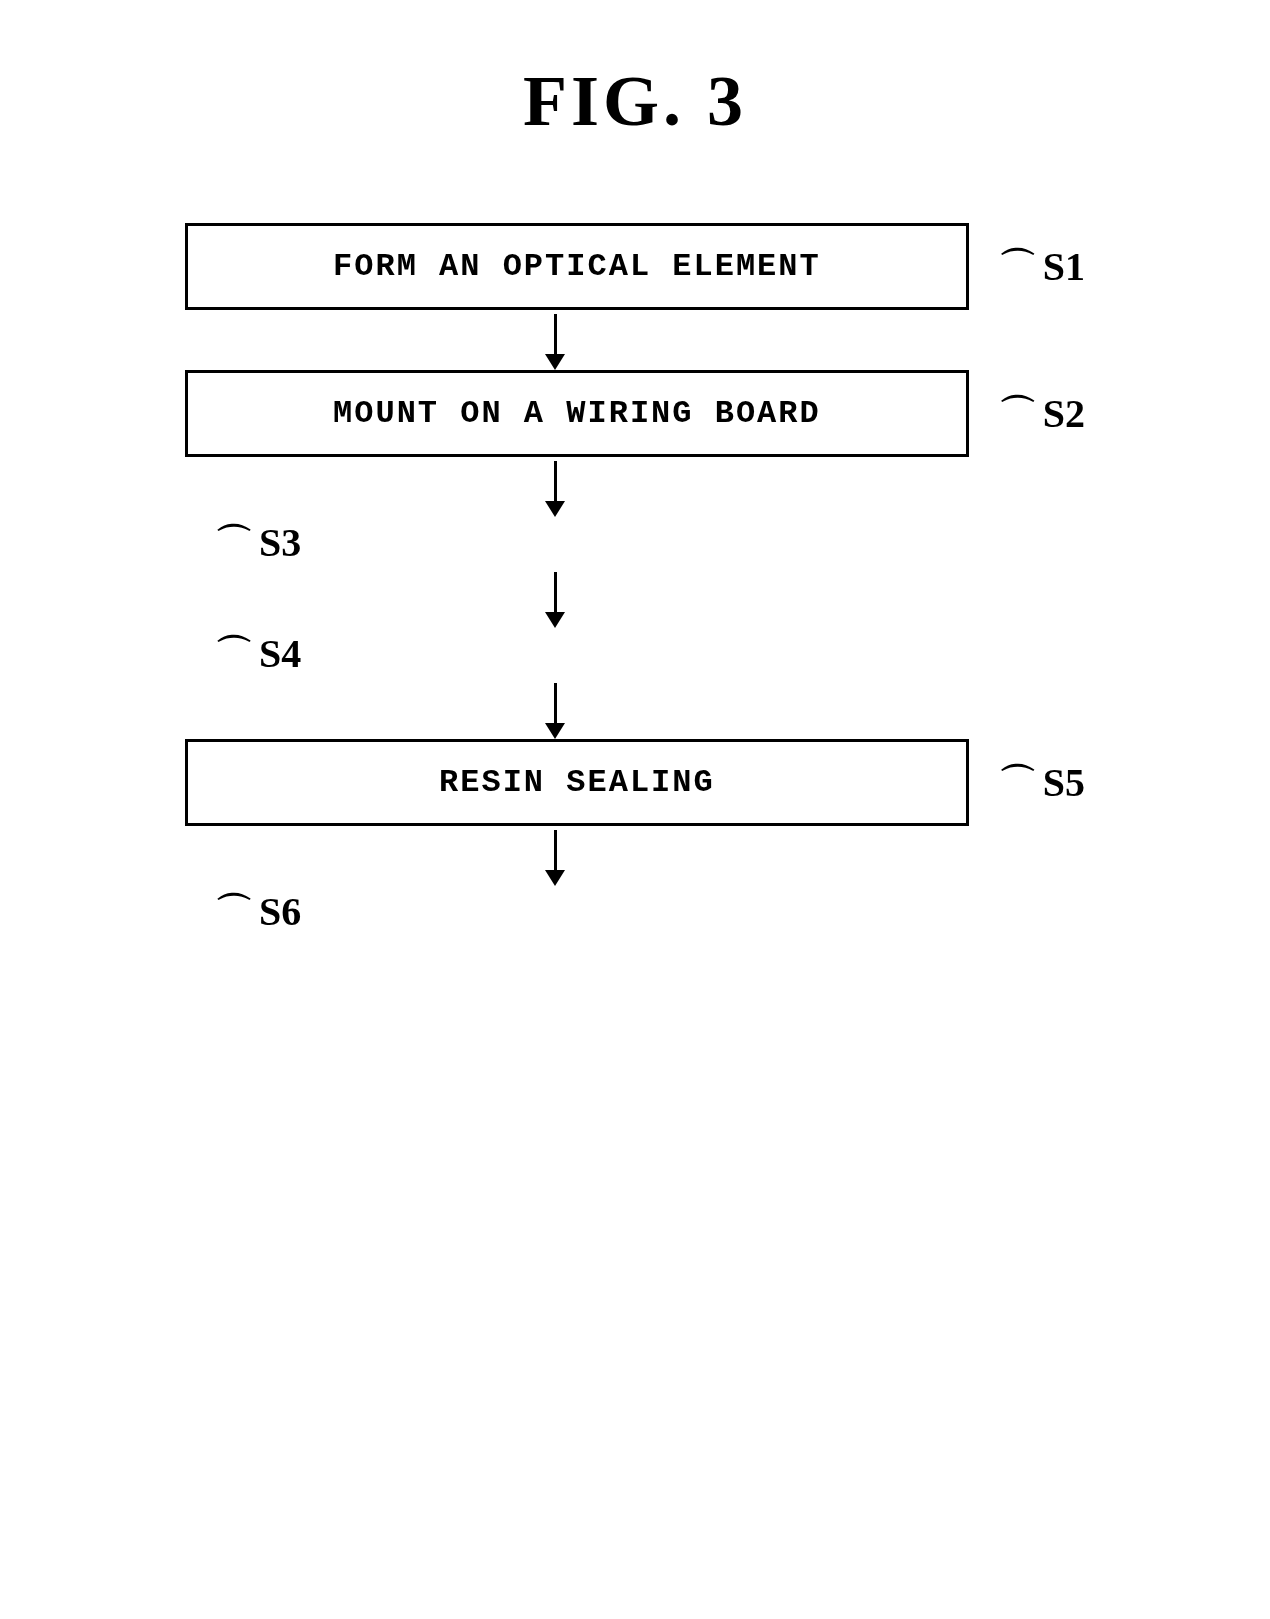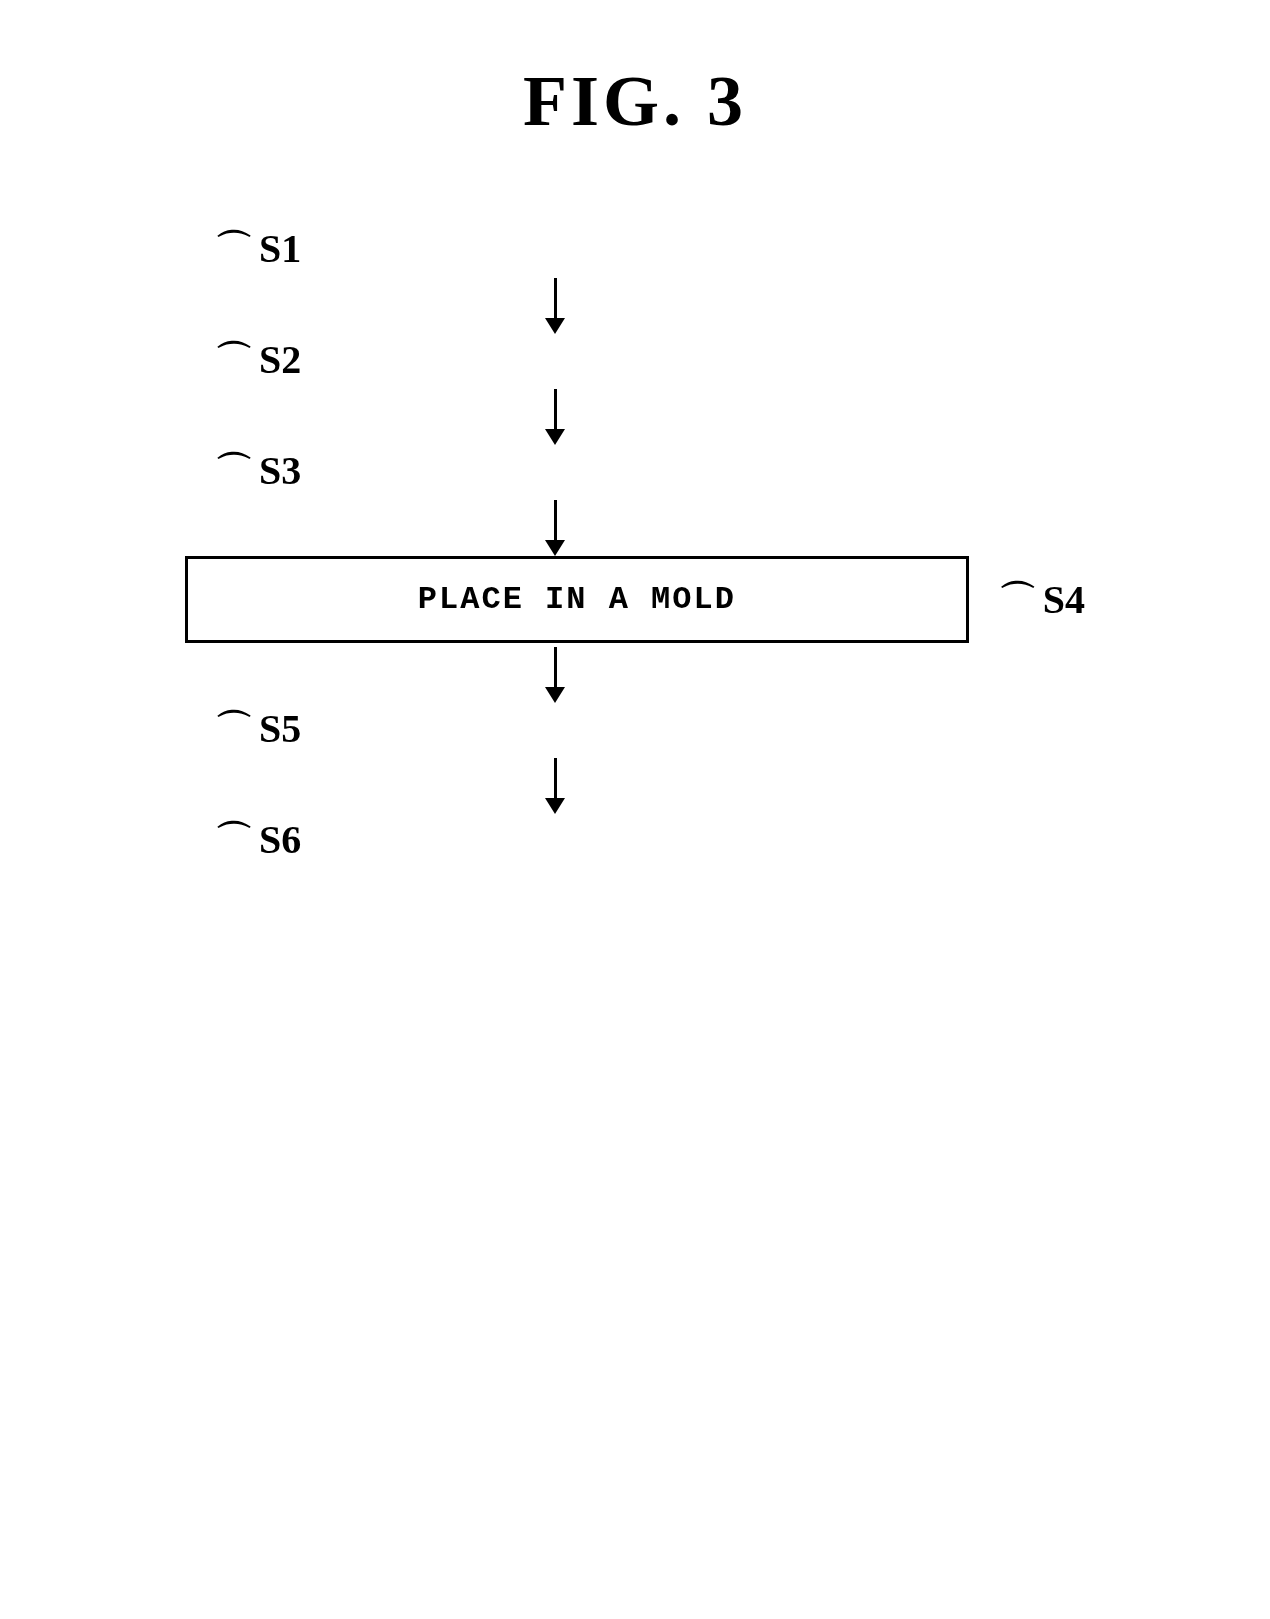--- a/index.html
+++ b/index.html
@@ -110,37 +110,39 @@
     }
   </style>
 </head>
 <body>
 
 <h1 class="page-title">FIG. 3</h1>
 
 <div class="flowchart">
 
   <div class="step-row">
+    <div class="step-box">FORM AN OPTICAL ELEMENT</div>
     <div class="step-label">
       <span class="tilde">⌒</span>
       <span>S1</span>
     </div>
   </div>
 
   <div class="arrow-wrapper">
     <div class="arrow-col">
       <div class="arrow">
         <div class="arrow-line"></div>
         <div class="arrow-head"></div>
       </div>
     </div>
     <div class="label-spacer"></div>
   </div>
 
   <div class="step-row">
+    <div class="step-box">MOUNT ON A WIRING BOARD</div>
     <div class="step-label">
       <span class="tilde">⌒</span>
       <span>S2</span>
     </div>
   </div>
 
   <div class="arrow-wrapper">
     <div class="arrow-col">
       <div class="arrow">
         <div class="arrow-line"></div>
@@ -161,38 +163,38 @@
     <div class="arrow-col">
       <div class="arrow">
         <div class="arrow-line"></div>
         <div class="arrow-head"></div>
       </div>
     </div>
     <div class="label-spacer"></div>
   </div>
 
   <div class="step-row">
-    <div class="step-box">PLACE IN A MOLD</div>
     <div class="step-label">
       <span class="tilde">⌒</span>
       <span>S4</span>
     </div>
   </div>
 
   <div class="arrow-wrapper">
     <div class="arrow-col">
       <div class="arrow">
         <div class="arrow-line"></div>
         <div class="arrow-head"></div>
       </div>
     </div>
     <div class="label-spacer"></div>
   </div>
 
   <div class="step-row">
+    <div class="step-box">RESIN SEALING</div>
     <div class="step-label">
       <span class="tilde">⌒</span>
       <span>S5</span>
     </div>
   </div>
 
   <div class="arrow-wrapper">
     <div class="arrow-col">
       <div class="arrow">
         <div class="arrow-line"></div>

